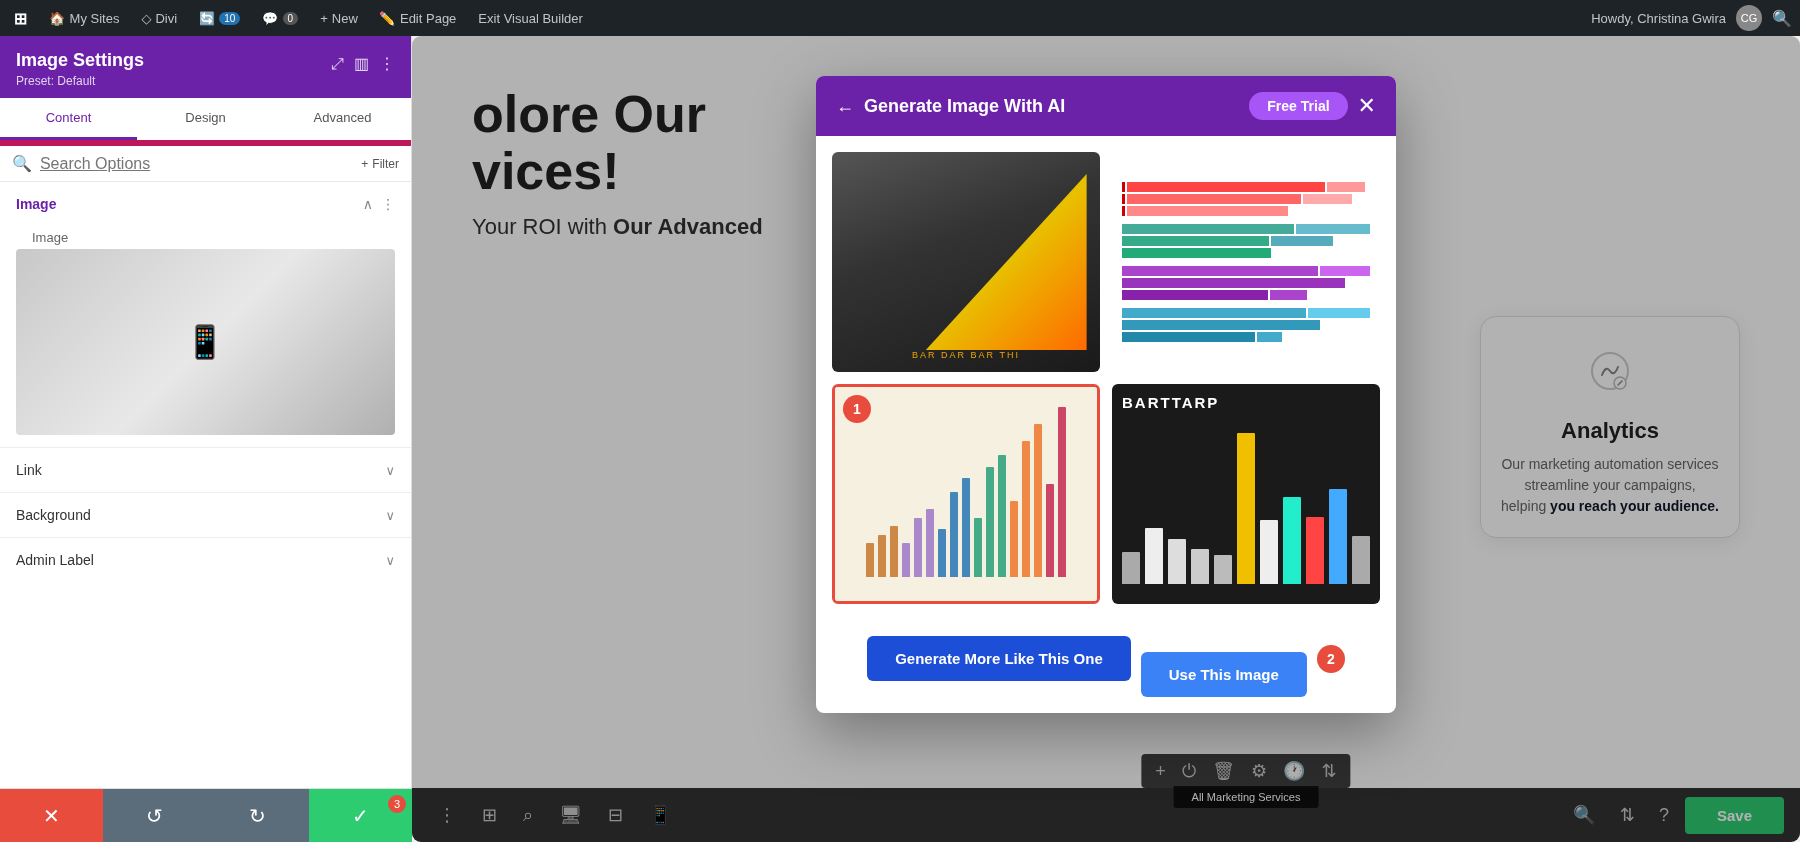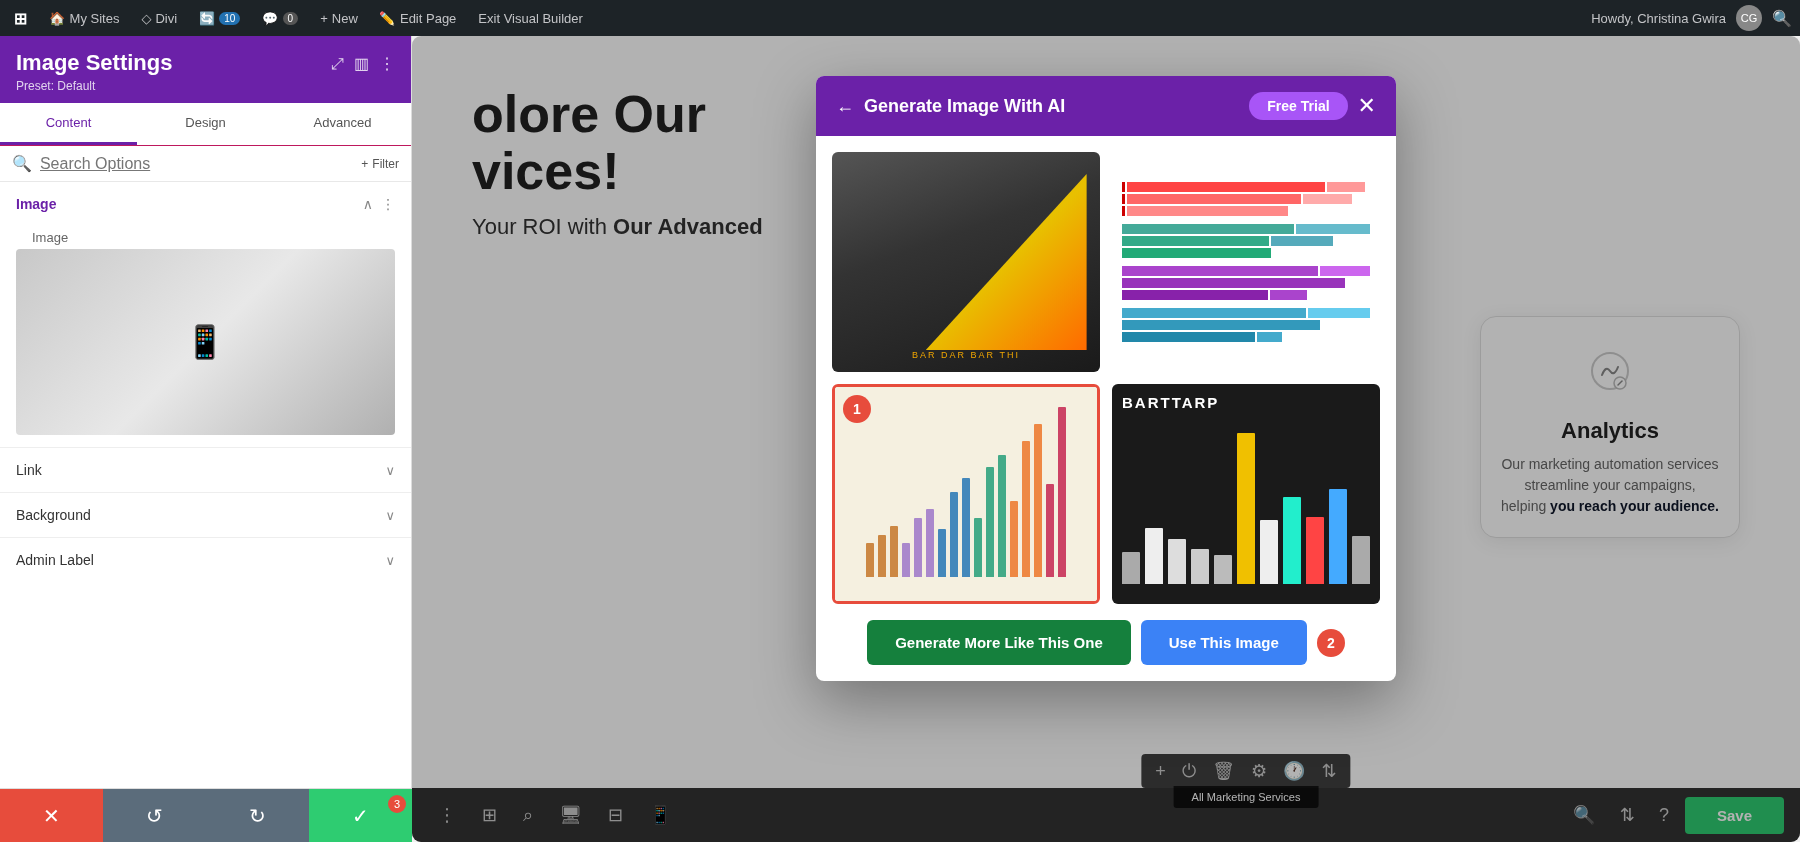--- a/index.html
+++ b/index.html
@@ -62,28 +62,28 @@
       border-right: 1px solid #ddd;
     }
     .sidebar-header {
       background: #6b21a8;
       color: white;
       padding: 14px 16px 10px;
       display: flex;
       align-items: flex-start;
       justify-content: space-between;
     }
-    .sidebar-title { font-size: 22px; font-weight: 600; }
+    .sidebar-title { font-size: 18px; font-weight: 600; }
     .sidebar-preset { font-size: 12px; color: rgba(255,255,255,0.8); margin-top: 3px; cursor: pointer; }
     .sidebar-header-icons { display: flex; gap: 10px; align-items: center; margin-top: 4px; }
     .sidebar-header-icon { color: rgba(255,255,255,0.8); font-size: 16px; cursor: pointer; }
 
     .sidebar-tabs {
       display: flex;
-      border-bottom: 1px solid #be185d;
+      border-bottom: 6px solid #be185d;
       background: #fff;
     }
     .sidebar-tab {
       flex: 1;
       padding: 12px 0;
       text-align: center;
       font-size: 13px;
       font-weight: 500;
       color: #555;
       cursor: pointer;
@@ -360,22 +360,22 @@
     }
     .ai-action-btn {
       padding: 14px 28px;
       border-radius: 6px;
       border: none;
       font-size: 15px;
       font-weight: 600;
       cursor: pointer;
       color: white;
     }
-    .ai-generate-btn { background: #15803d; }
-    .ai-use-btn { background: #3b82f6; }
+    .ai-generate-btn { background: #1d4ed8; }
+    .ai-use-btn { background: #3b82f6; margin-top: 32px; }
     .ai-modal-btn-row { display: flex; align-items: center; gap: 10px; justify-content: center; }
     .ai-select-badge {
       background: #e74c3c;
       color: white;
       border-radius: 50%;
       width: 28px; height: 28px;
       display: flex; align-items: center; justify-content: center;
       font-size: 14px; font-weight: 700;
     }
 

